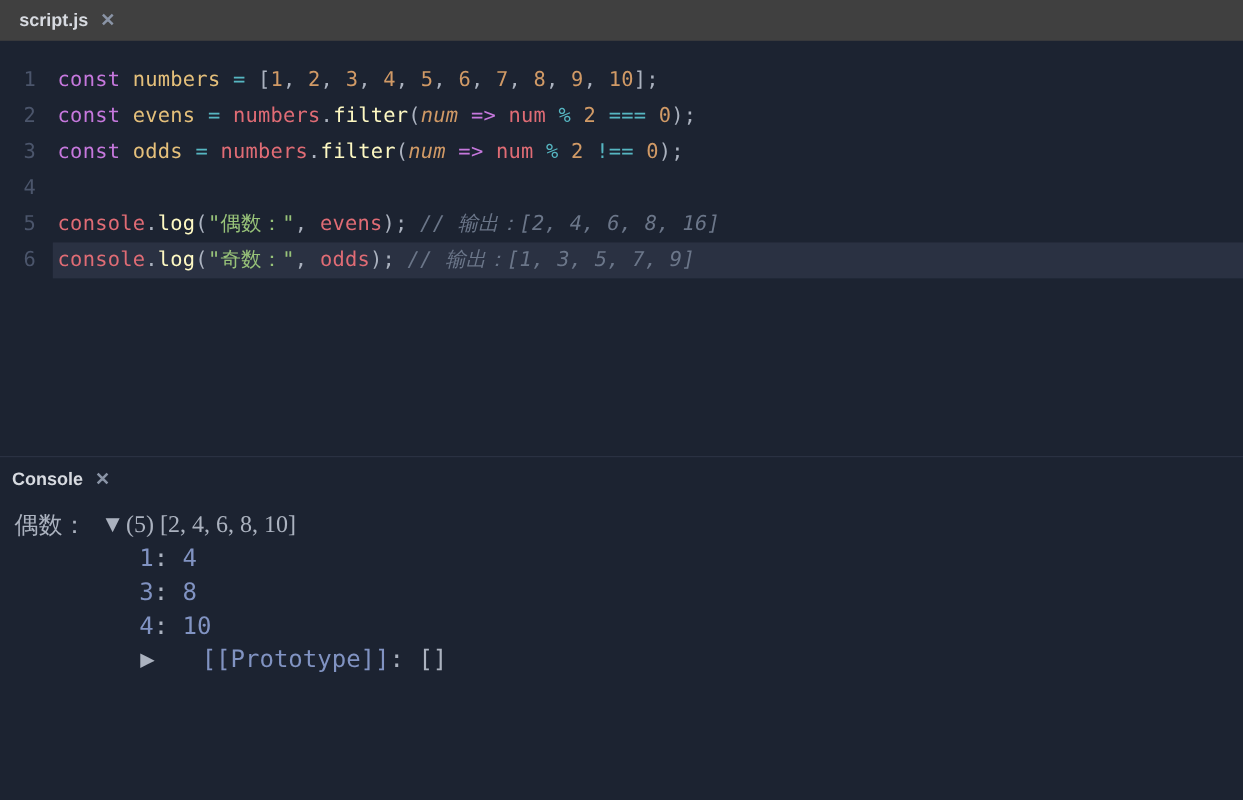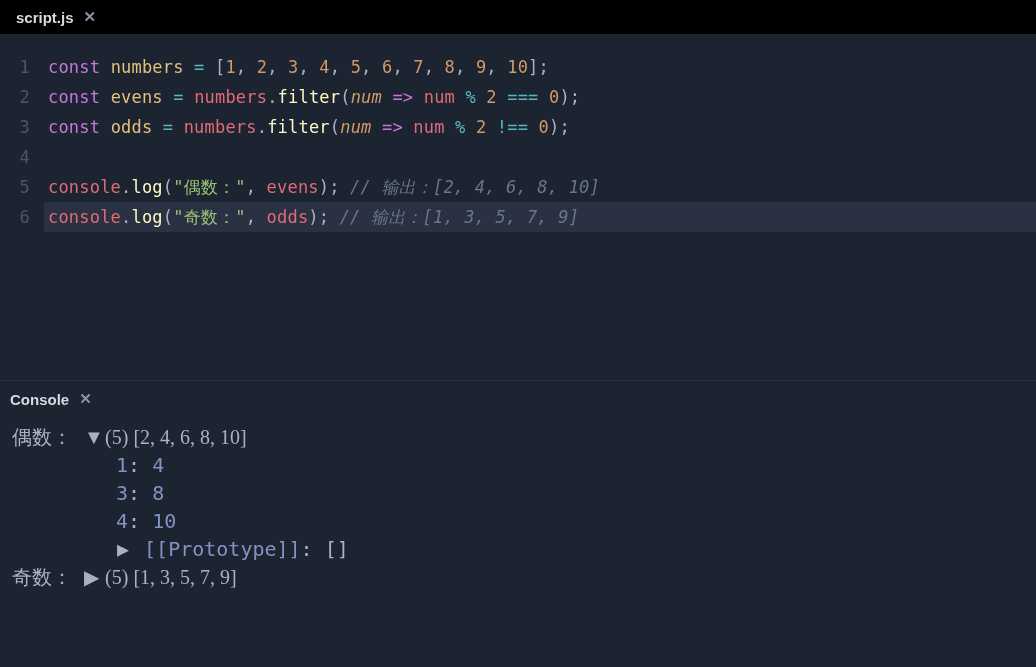--- a/index.html
+++ b/index.html
@@ -20,21 +20,21 @@
     flex: 0 0 380px;
     display: flex;
     flex-direction: column;
     background: #1c2331;
   }
   .tab-bar {
     height: 34px;
     display: flex;
     align-items: center;
     padding-left: 10px;
-    background: #000000;
+    background: #404040;
   }
   .tab {
     display: flex;
     align-items: center;
     gap: 10px;
     color: #d7dae0;
     font-family: -apple-system, "Segoe UI", sans-serif;
     font-weight: 600;
     font-size: 15px;
     padding: 4px 6px;
@@ -120,21 +120,21 @@
   .arr-len { color:#abb2bf; }
   .arr-preview { color:#abb2bf; }
   .arr-list {
     padding-left: 104px;
   }
   .arr-item { line-height: 28px; }
   .idx { color:#8193c2; }
   .colon { color:#abb2bf; }
   .val { color:#8193c2; }
   .proto-row { padding-left: 104px; line-height: 28px; }
-  .proto-key { color:#8193c2; }
+  .proto-key { color:#8193c2;margin-left:24px; }
   .proto-val { color:#abb2bf; }
 </style>
 </head>
 <body>
 
 <div class="editor-pane">
   <div class="tab-bar">
     <div class="tab">
       <span>script.js</span>
       <span class="close">✕</span>
@@ -154,21 +154,21 @@
     <div class="code-lines">
 
       <div class="code-line"><span class="kw">const</span> <span class="ident">numbers</span> <span class="op">=</span> <span class="pun">[</span><span class="num">1</span><span class="pun">, </span><span class="num">2</span><span class="pun">, </span><span class="num">3</span><span class="pun">, </span><span class="num">4</span><span class="pun">, </span><span class="num">5</span><span class="pun">, </span><span class="num">6</span><span class="pun">, </span><span class="num">7</span><span class="pun">, </span><span class="num">8</span><span class="pun">, </span><span class="num">9</span><span class="pun">, </span><span class="num">10</span><span class="pun">]</span><span class="pun">;</span></div>
 
       <div class="code-line"><span class="kw">const</span> <span class="ident">evens</span> <span class="op">=</span> <span class="var">numbers</span><span class="pun">.</span><span class="prop">filter</span><span class="pun">(</span><span class="param">num</span> <span class="arrow">=&gt;</span> <span class="var">num</span> <span class="op">%</span> <span class="num">2</span> <span class="op">===</span> <span class="num">0</span><span class="pun">)</span><span class="pun">;</span></div>
 
       <div class="code-line"><span class="kw">const</span> <span class="ident">odds</span> <span class="op">=</span> <span class="var">numbers</span><span class="pun">.</span><span class="prop">filter</span><span class="pun">(</span><span class="param">num</span> <span class="arrow">=&gt;</span> <span class="var">num</span> <span class="op">%</span> <span class="num">2</span> <span class="op">!==</span> <span class="num">0</span><span class="pun">)</span><span class="pun">;</span></div>
 
       <div class="code-line"></div>
 
-      <div class="code-line"><span class="var">console</span><span class="pun">.</span><span class="prop">log</span><span class="pun">(</span><span class="str">"偶数："</span><span class="pun">,</span> <span class="var">evens</span><span class="pun">)</span><span class="pun">;</span> <span class="cmt">// 输出：[2, 4, 6, 8, 10]</span></div>
+      <div class="code-line"><span class="var">console</span><span class="pun">.</span><span class="prop">log</span><span class="pun">(</span><span class="str">"偶数："</span><span class="pun">,</span> <span class="var">evens</span><span class="pun">)</span><span class="pun">;</span> <span class="cmt">// 输出：[2, 4, 6, 8, 16]</span></div>
 
       <div class="code-line active"><span class="var">console</span><span class="pun">.</span><span class="prop">log</span><span class="pun">(</span><span class="str">"奇数："</span><span class="pun">,</span> <span class="var">odds</span><span class="pun">)</span><span class="pun">;</span> <span class="cmt">// 输出：[1, 3, 5, 7, 9]</span></div>
     </div>
   </div>
 </div>
 
 <div class="console-pane">
   <div class="console-tabbar">
     <div class="console-tab">
       <span>Console</span>
@@ -190,23 +190,14 @@
     <div class="arr-list">
       <div class="arr-item"><span class="idx">1</span><span class="colon">: </span><span class="val">4</span></div>
       <div class="arr-item"><span class="idx">3</span><span class="colon">: </span><span class="val">8</span></div>
       <div class="arr-item"><span class="idx">4</span><span class="colon">: </span><span class="val">10</span></div>
     </div>
     <div class="proto-row">
       <span class="twisty">▶</span>
       <span class="proto-key">[[Prototype]]</span><span class="colon">: </span><span class="proto-val">[]</span>
     </div>
 
-    <div class="log-row">
-      <span class="log-label">奇数： </span>
-      <span class="log-content">
-        <span class="twisty">▶</span>
-        <span class="arr-len">(5)</span>
-        <span> </span>
-        <span class="arr-preview">[1, 3, 5, 7, 9]</span>
-      </span>
-    </div>
   </div>
 </div>
 
 </body></html>

